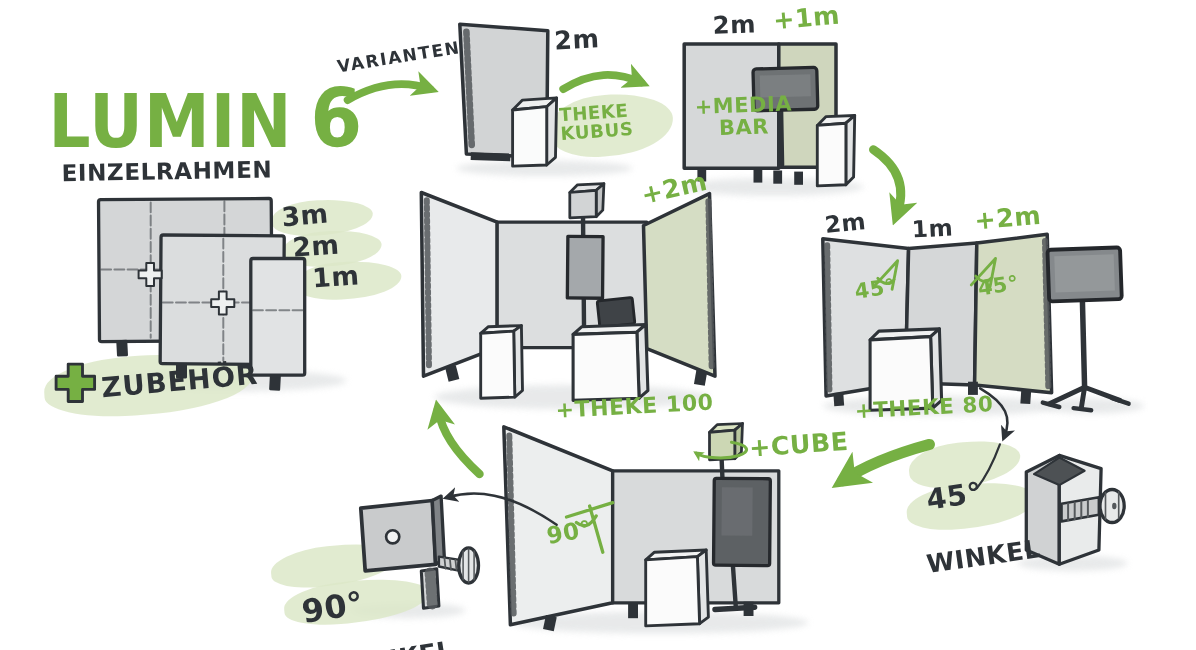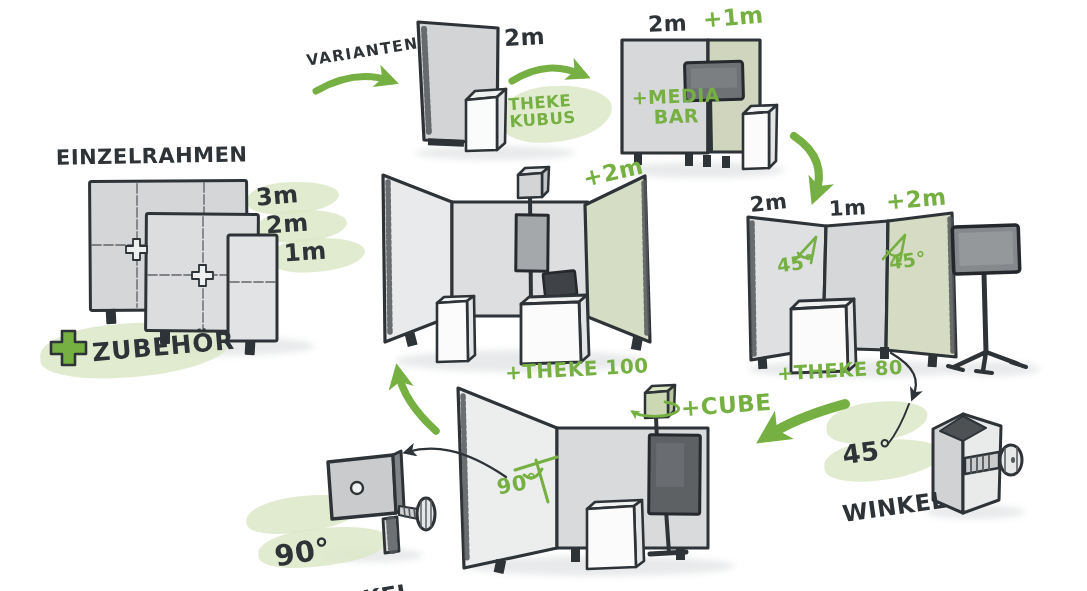--- a/index.html
+++ b/index.html
@@ -226,20 +226,24 @@
     <path d="M436,431 C414,411 402,393 398,372" stroke="#76b043" stroke-width="7.5" marker-end="url(#mG)"></path>
     <path d="M506,477 C462,447 432,445 407,452" stroke="#2e3338" stroke-width="2.3" marker-end="url(#mK)"></path>
     <path d="M891,353 C915,367 920,380 913,397" stroke="#2e3338" stroke-width="2.3" marker-end="url(#mK)"></path>
     <path d="M909,404 C902,423 896,434 888,444" stroke="#2e3338" stroke-width="2"></path>
     <path d="M665,402 A24,7.5 0 1 1 633,412" stroke="#76b043" stroke-width="2.8" marker-end="url(#mG)"></path>
     <path d="M816,237 L794,261 M816,237 L811,263 M798,253 Q806,262 813,254" stroke="#76b043" stroke-width="2.6"></path>
     <path d="M905,235 L883,259 M905,235 L900,261 M887,251 Q895,260 902,252" stroke="#76b043" stroke-width="2.6"></path>
     <path d="M515,470 L557,457 M536,460 L548,502 M524,475 Q534,483 542,469" stroke="#76b043" stroke-width="3"></path>
   </svg>
 
+  <div class="title-row">
+    <span class="title-word">LUMIN</span>
+    <span class="title-num">6</span>
+  </div>
   <div class="txt" style="left:56px;top:146px;font-size:21px;transform:rotate(-1deg)">EINZELRAHMEN</div>
 
   <div class="txt" style="left:256px;top:184px;font-size:24px;transform:rotate(-5deg)">3m</div>
   <div class="txt" style="left:266px;top:212px;font-size:24px;transform:rotate(-4deg)">2m</div>
   <div class="txt" style="left:284px;top:240px;font-size:24px;transform:rotate(-4deg)">1m</div>
   <div class="txt" style="left:92px;top:334px;font-size:25px;transform:rotate(-5deg);letter-spacing:1px">ZUBEHÖR</div>
 
   <div class="txt" style="left:306px;top:44px;font-size:15.5px;transform:rotate(-9deg);letter-spacing:1.5px">VARIANTEN</div>
 
   <div class="txt" style="left:504px;top:26px;font-size:23px;transform:rotate(-3deg)">2m</div>

